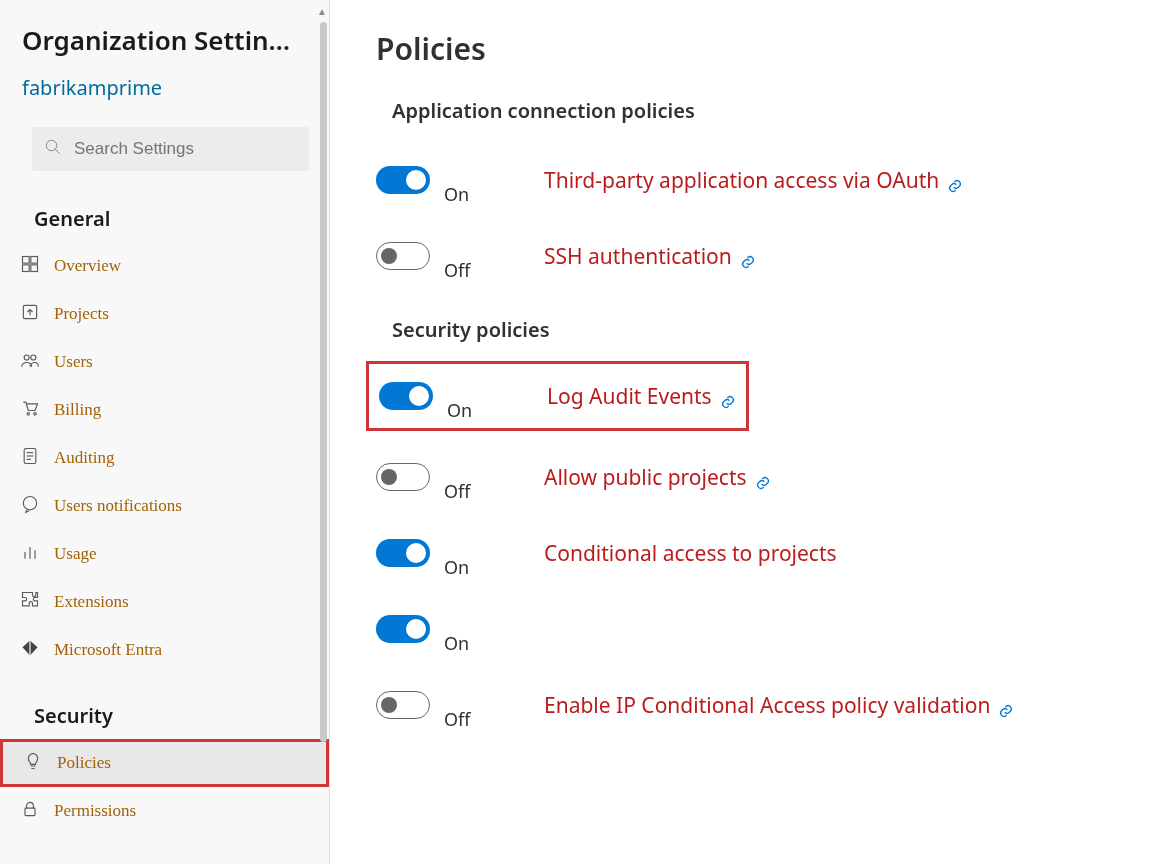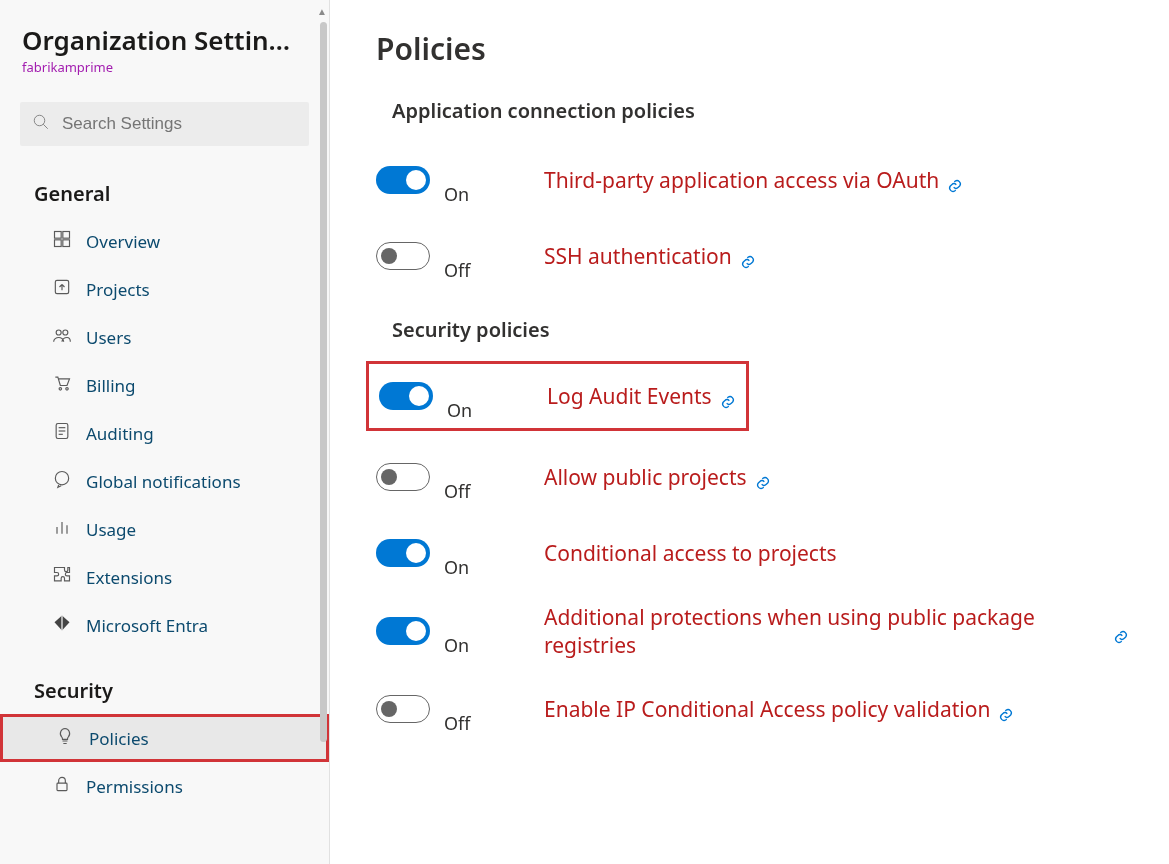--- a/index.html
+++ b/index.html
@@ -53,26 +53,26 @@
   .sb-title {
     font-size: 26px;
     font-weight: 600;
     color: #1b1a19;
     white-space: nowrap;
     overflow: hidden;
     text-overflow: ellipsis;
     max-width: 280px;
   }
   .sb-subtitle {
-    font-size: 13px;
-    color: #a21caf;
-    margin-top: 0;
+    font-size: 20px;
+    color: #0369a1;
+    margin-top: 16px;
   }
   .search-wrap {
-    padding: 18px 20px 6px 20px;
+    padding: 18px 20px 6px 32px;
   }
   .search-box {
     position: relative;
     background: #ececec;
     height: 44px;
     display: flex;
     align-items: center;
     padding: 0 12px;
     border-radius: 2px;
   }
@@ -90,24 +90,25 @@
     font-size: 20px;
     font-weight: 600;
     color: #1b1a19;
     padding: 28px 20px 10px 34px;
   }
   .nav-items { display: flex; flex-direction: column; }
   .nav-item {
     display: flex;
     align-items: center;
     height: 48px;
-    padding: 0 20px 0 52px;
+    padding: 0 20px 0 20px;
     font-size: 17px;
-    color: #0c4a6e;
+    color: #a16207;
     cursor: pointer;
+    font-family: Liberation Serif, serif;
   }
   .nav-item.active { background: #e8e8e8; }
   .nav-item svg { width: 20px; height: 20px; stroke: #5b5b5b; fill: none; stroke-width: 1.4; flex-shrink: 0; }
   .nav-item .label { margin-left: 14px; }
   .highlight-red {
     border: 3px solid #d13438;
   }
   
   .main {
     flex: 1;
@@ -248,21 +249,21 @@
             <line x1="8" y1="12" x2="16" y2="12"></line>
             <line x1="8" y1="16" x2="13" y2="16"></line>
           </svg></span>
       <span class="label">Auditing</span>
     </div>
     <div class="nav-item">
       <span><svg viewBox="0 0 24 24">
             <circle cx="12" cy="11" r="8"></circle>
             <path d="M8 19l-1 3 4-2"></path>
           </svg></span>
-      <span class="label">Global notifications</span>
+      <span class="label">Users notifications</span>
     </div>
     <div class="nav-item">
       <span><svg viewBox="0 0 24 24">
             <line x1="6" y1="20" x2="6" y2="12"></line>
             <line x1="12" y1="20" x2="12" y2="6"></line>
             <line x1="18" y1="20" x2="18" y2="10"></line>
           </svg></span>
       <span class="label">Usage</span>
     </div>
     <div class="nav-item">
@@ -383,27 +384,20 @@
     </div>
   </div>
 
   <div class="policy-row">
     <div class="toggle-wrap">
       <div class="toggle on">
           <div class="knob"></div>
         </div>
       <span class="toggle-label">On</span>
     </div>
-    <div class="policy-desc">
-      <span>Additional protections when using public package registries</span>
-      <span class="link-icon"><svg viewBox="0 0 24 24">
-            <path d="M10 14a5 5 0 0 0 7 0l2-2a5 5 0 0 0-7-7l-1 1"></path>
-            <path d="M14 10a5 5 0 0 0-7 0l-2 2a5 5 0 0 0 7 7l1-1"></path>
-          </svg></span>
-    </div>
   </div>
 
   <div class="policy-row">
     <div class="toggle-wrap">
       <div class="toggle off">
           <div class="knob"></div>
         </div>
       <span class="toggle-label">Off</span>
     </div>
     <div class="policy-desc">

